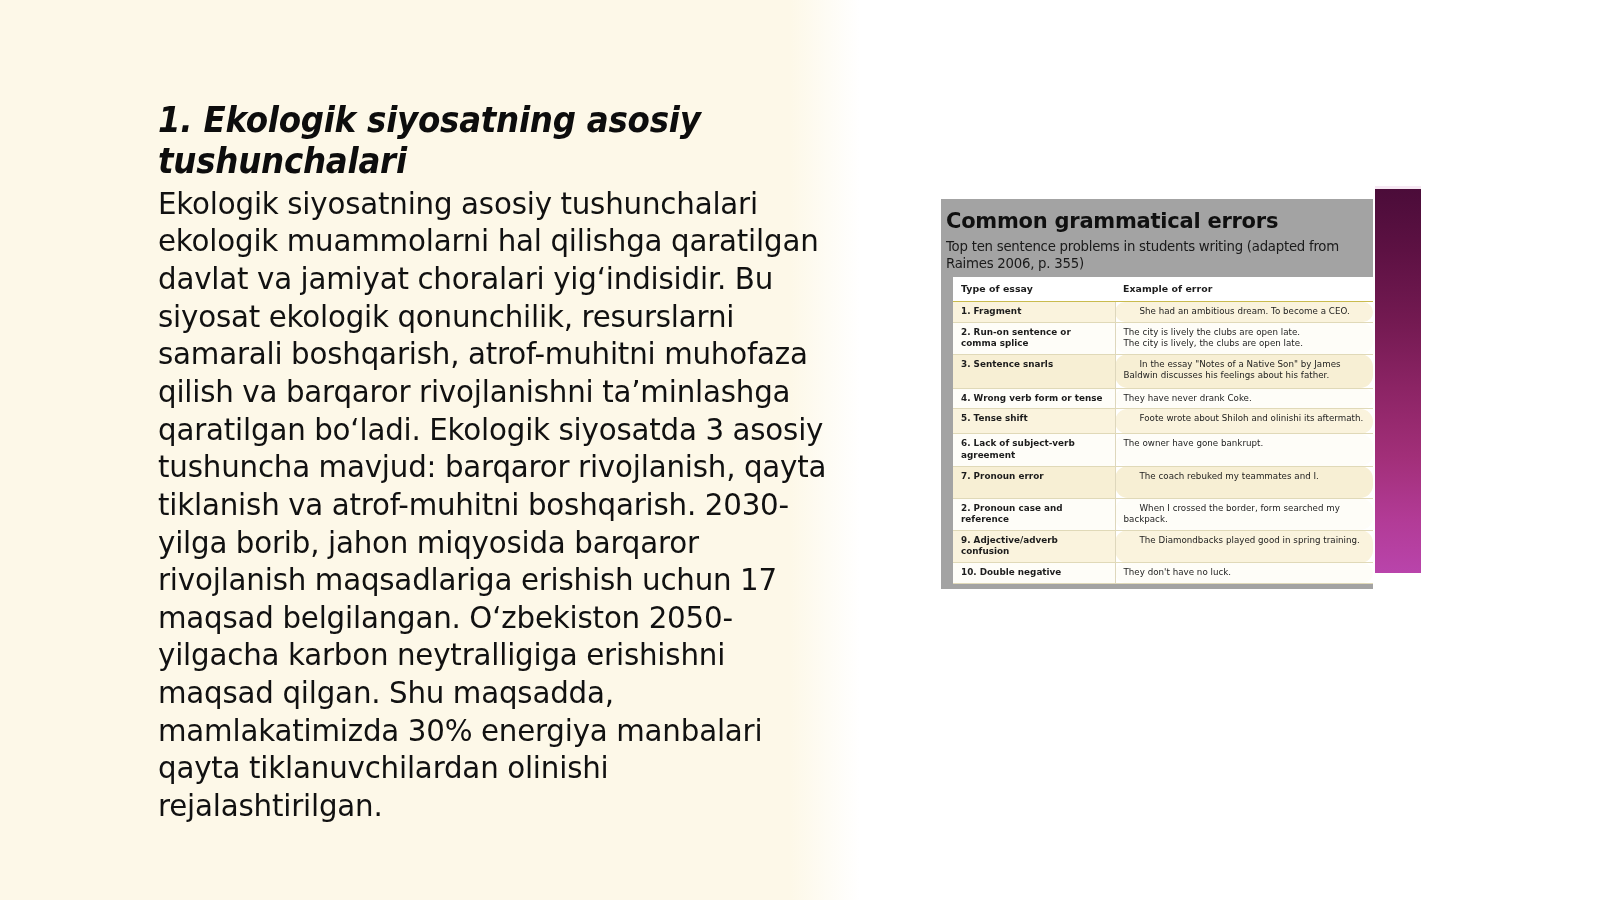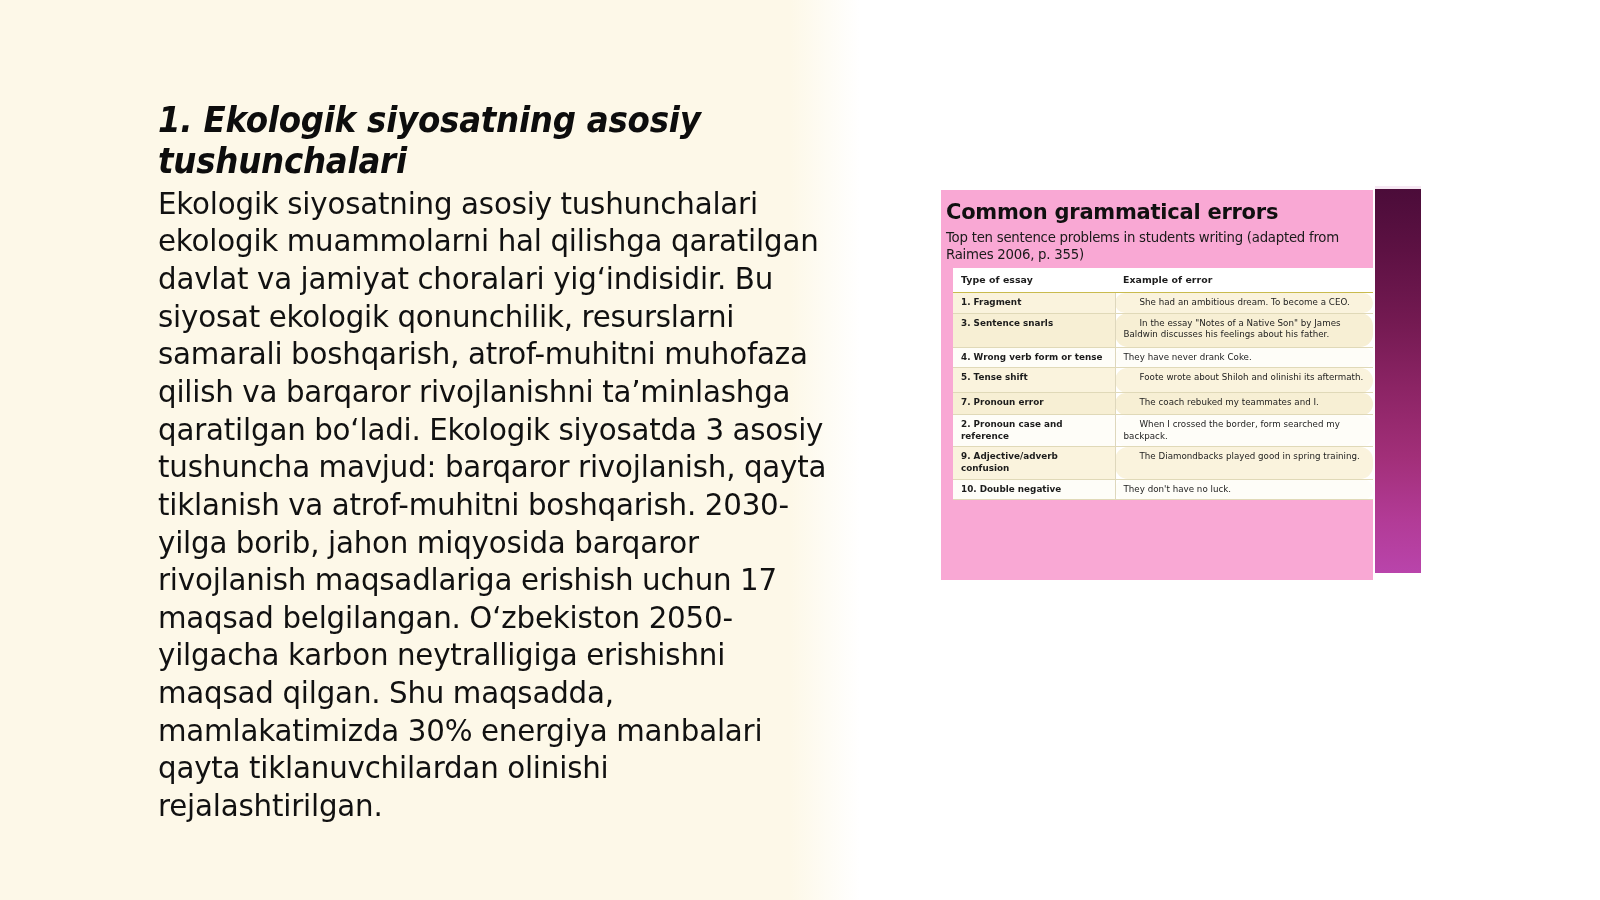--- a/index.html
+++ b/index.html
@@ -78,24 +78,24 @@
     position: absolute;
     left: 941px;
     top: 186px;
     width: 480px;
     height: 390px;
   }
 
   #fig-inner {
     position: absolute;
     left: 0;
-    top: 4px;
+    top: 13px;
     width: 432px;
     height: 390px;
-    background: #f9a8d4;
+    background: #a3a3a3;
   }
 
   #fig-title {
     position: absolute;
     left: 5px;
     top: 12px;
     font-family: "DejaVu Sans", sans-serif;
     font-weight: bold;
     font-size: 21px;
     line-height: 1;
@@ -224,38 +224,47 @@
             <th>Example of error</th>
           </tr>
         </thead>
         <tbody>
 
           <tr class="band-a" style="height:17px">
             <td class="type">1. Fragment</td>
             <td class="example ex-indent">She had an ambitious dream. To become a CEO.</td>
           </tr>
 
+          <tr class="band-b" style="height:24px">
+            <td class="type">2. Run-on sentence or comma splice</td>
+            <td class="example" style="white-space:pre-line">The city is lively the clubs are open late.
+The city is lively, the clubs are open late.</td>
+          </tr>
 
           <tr class="band-c" style="height:34px">
             <td class="type">3. Sentence snarls</td>
             <td class="example ex-indent">In the essay "Notes of a Native Son" by James Baldwin discusses his feelings about his father.</td>
           </tr>
 
           <tr class="band-b" style="height:17px">
             <td class="type">4. Wrong verb form or tense</td>
             <td class="example">They have never drank Coke.</td>
           </tr>
 
           <tr class="band-a" style="height:25px">
             <td class="type">5. Tense shift</td>
             <td class="example ex-indent">Foote wrote about Shiloh and olinishi its aftermath.</td>
           </tr>
 
-
-          <tr class="band-c" style="height:22px">
+          <tr class="band-b" style="height:24px">
+            <td class="type">6. Lack of subject-verb agreement</td>
+            <td class="example">The owner have gone bankrupt.</td>
+          </tr>
+
+          <tr class="band-c" style="height:32px">
             <td class="type">7. Pronoun error</td>
             <td class="example ex-indent">The coach rebuked my teammates and I.</td>
           </tr>
 
           <tr class="band-b" style="height:26px">
             <td class="type">2. Pronoun case and reference</td>
             <td class="example ex-indent">When I crossed the border, form searched my backpack.</td>
           </tr>
 
           <tr class="band-a" style="height:22px">

